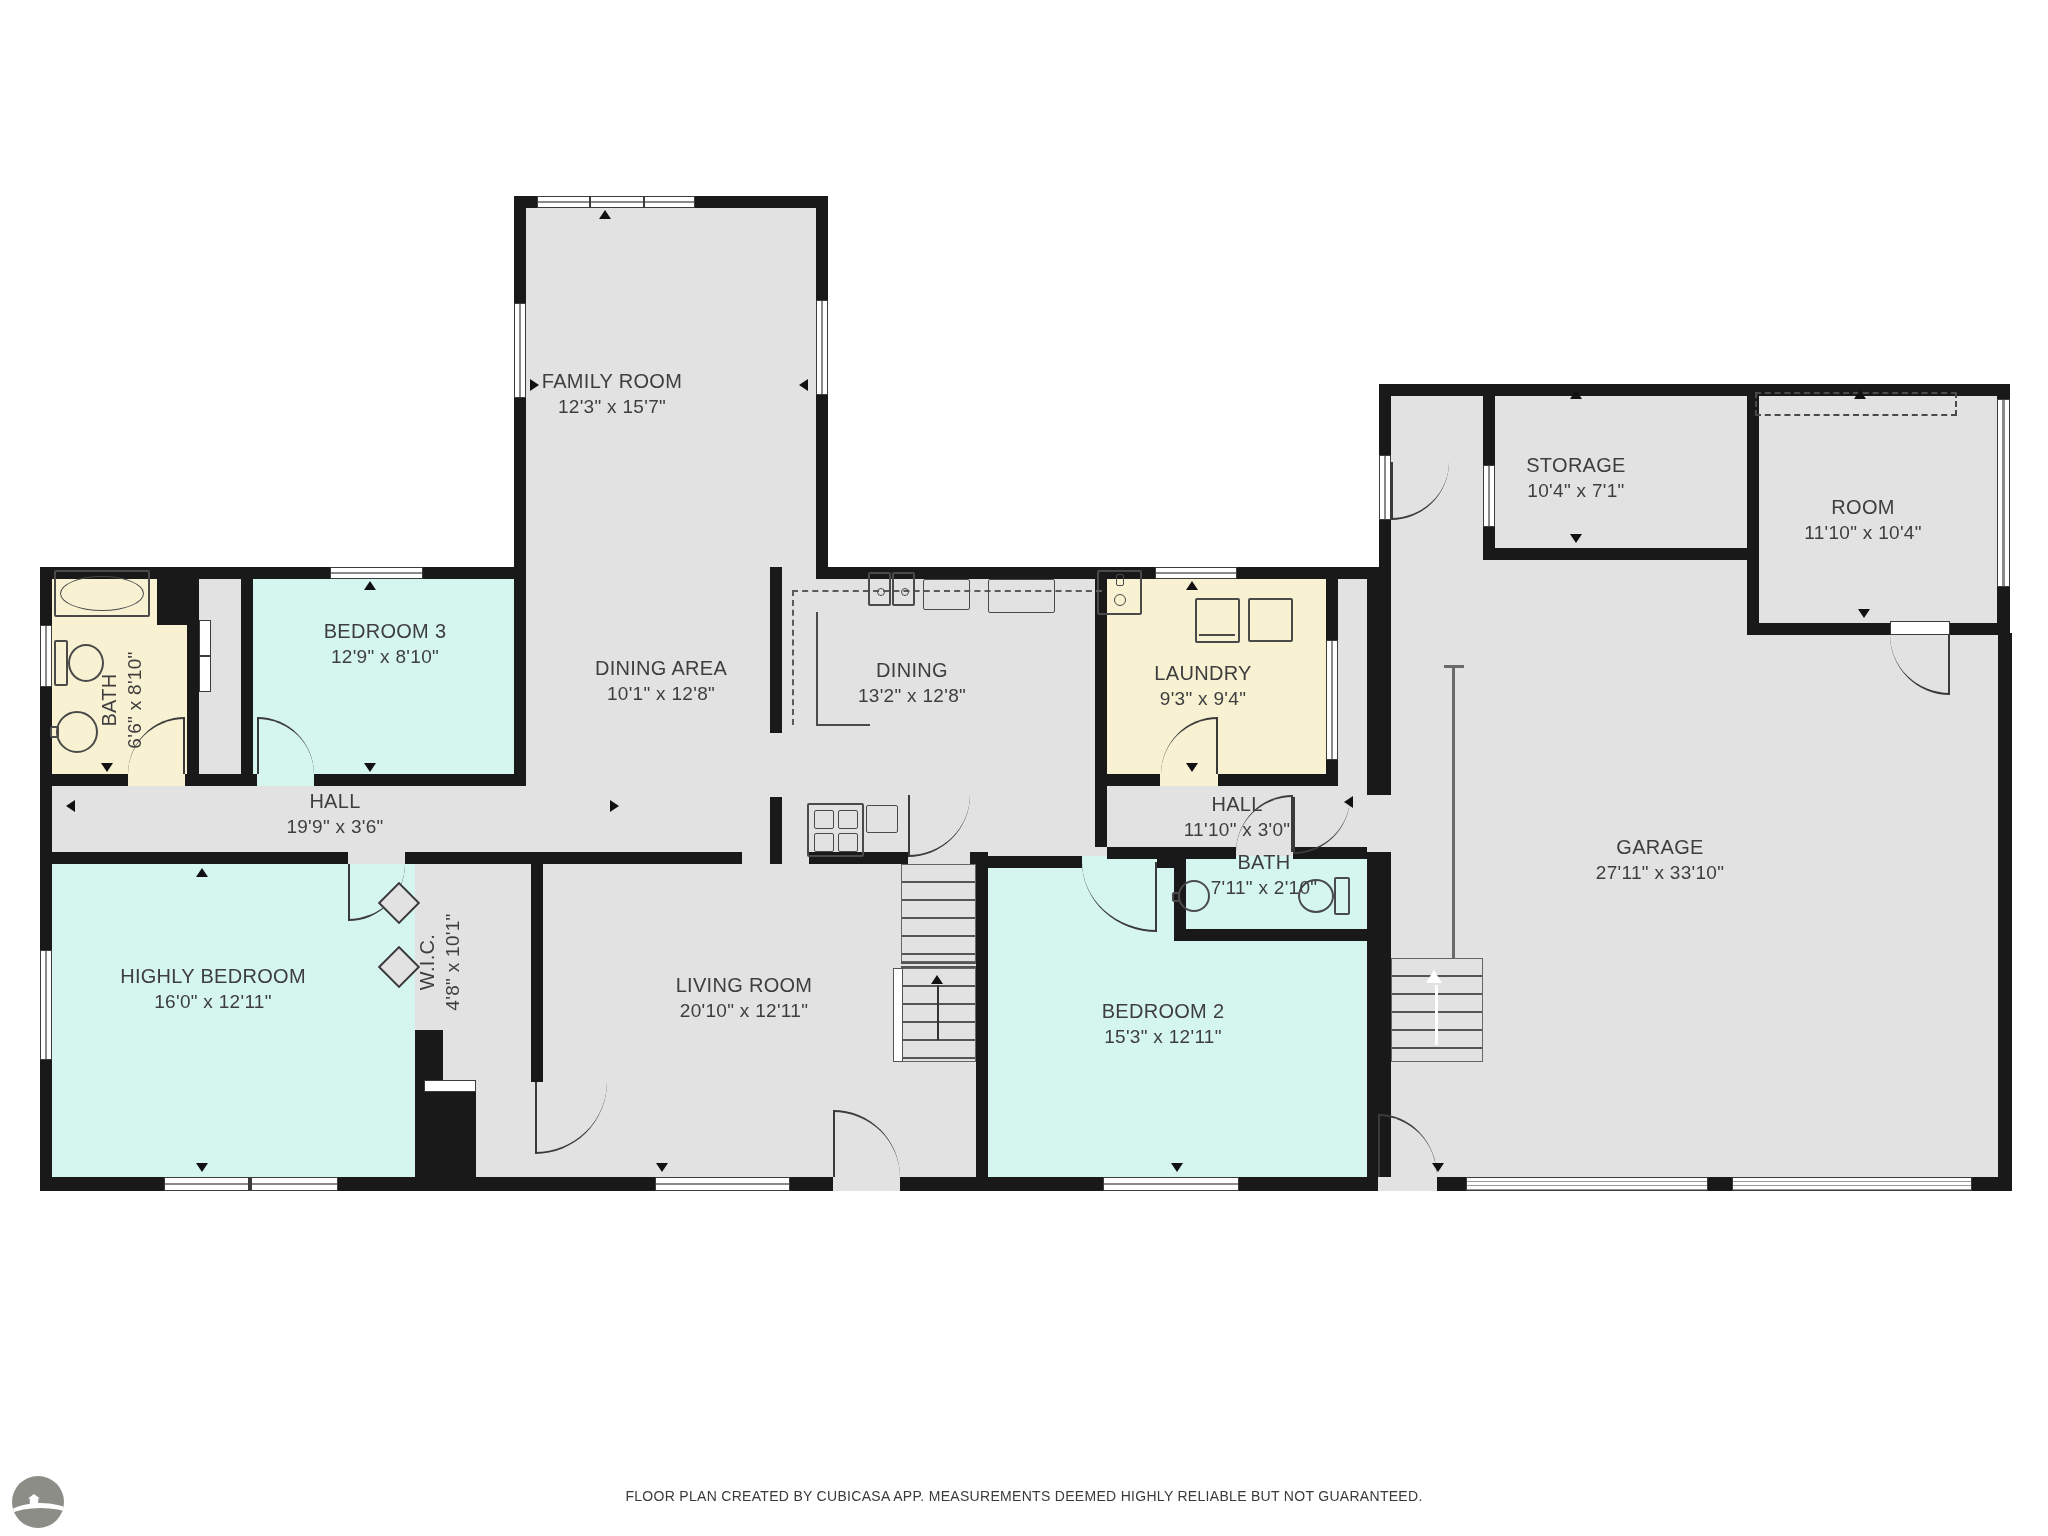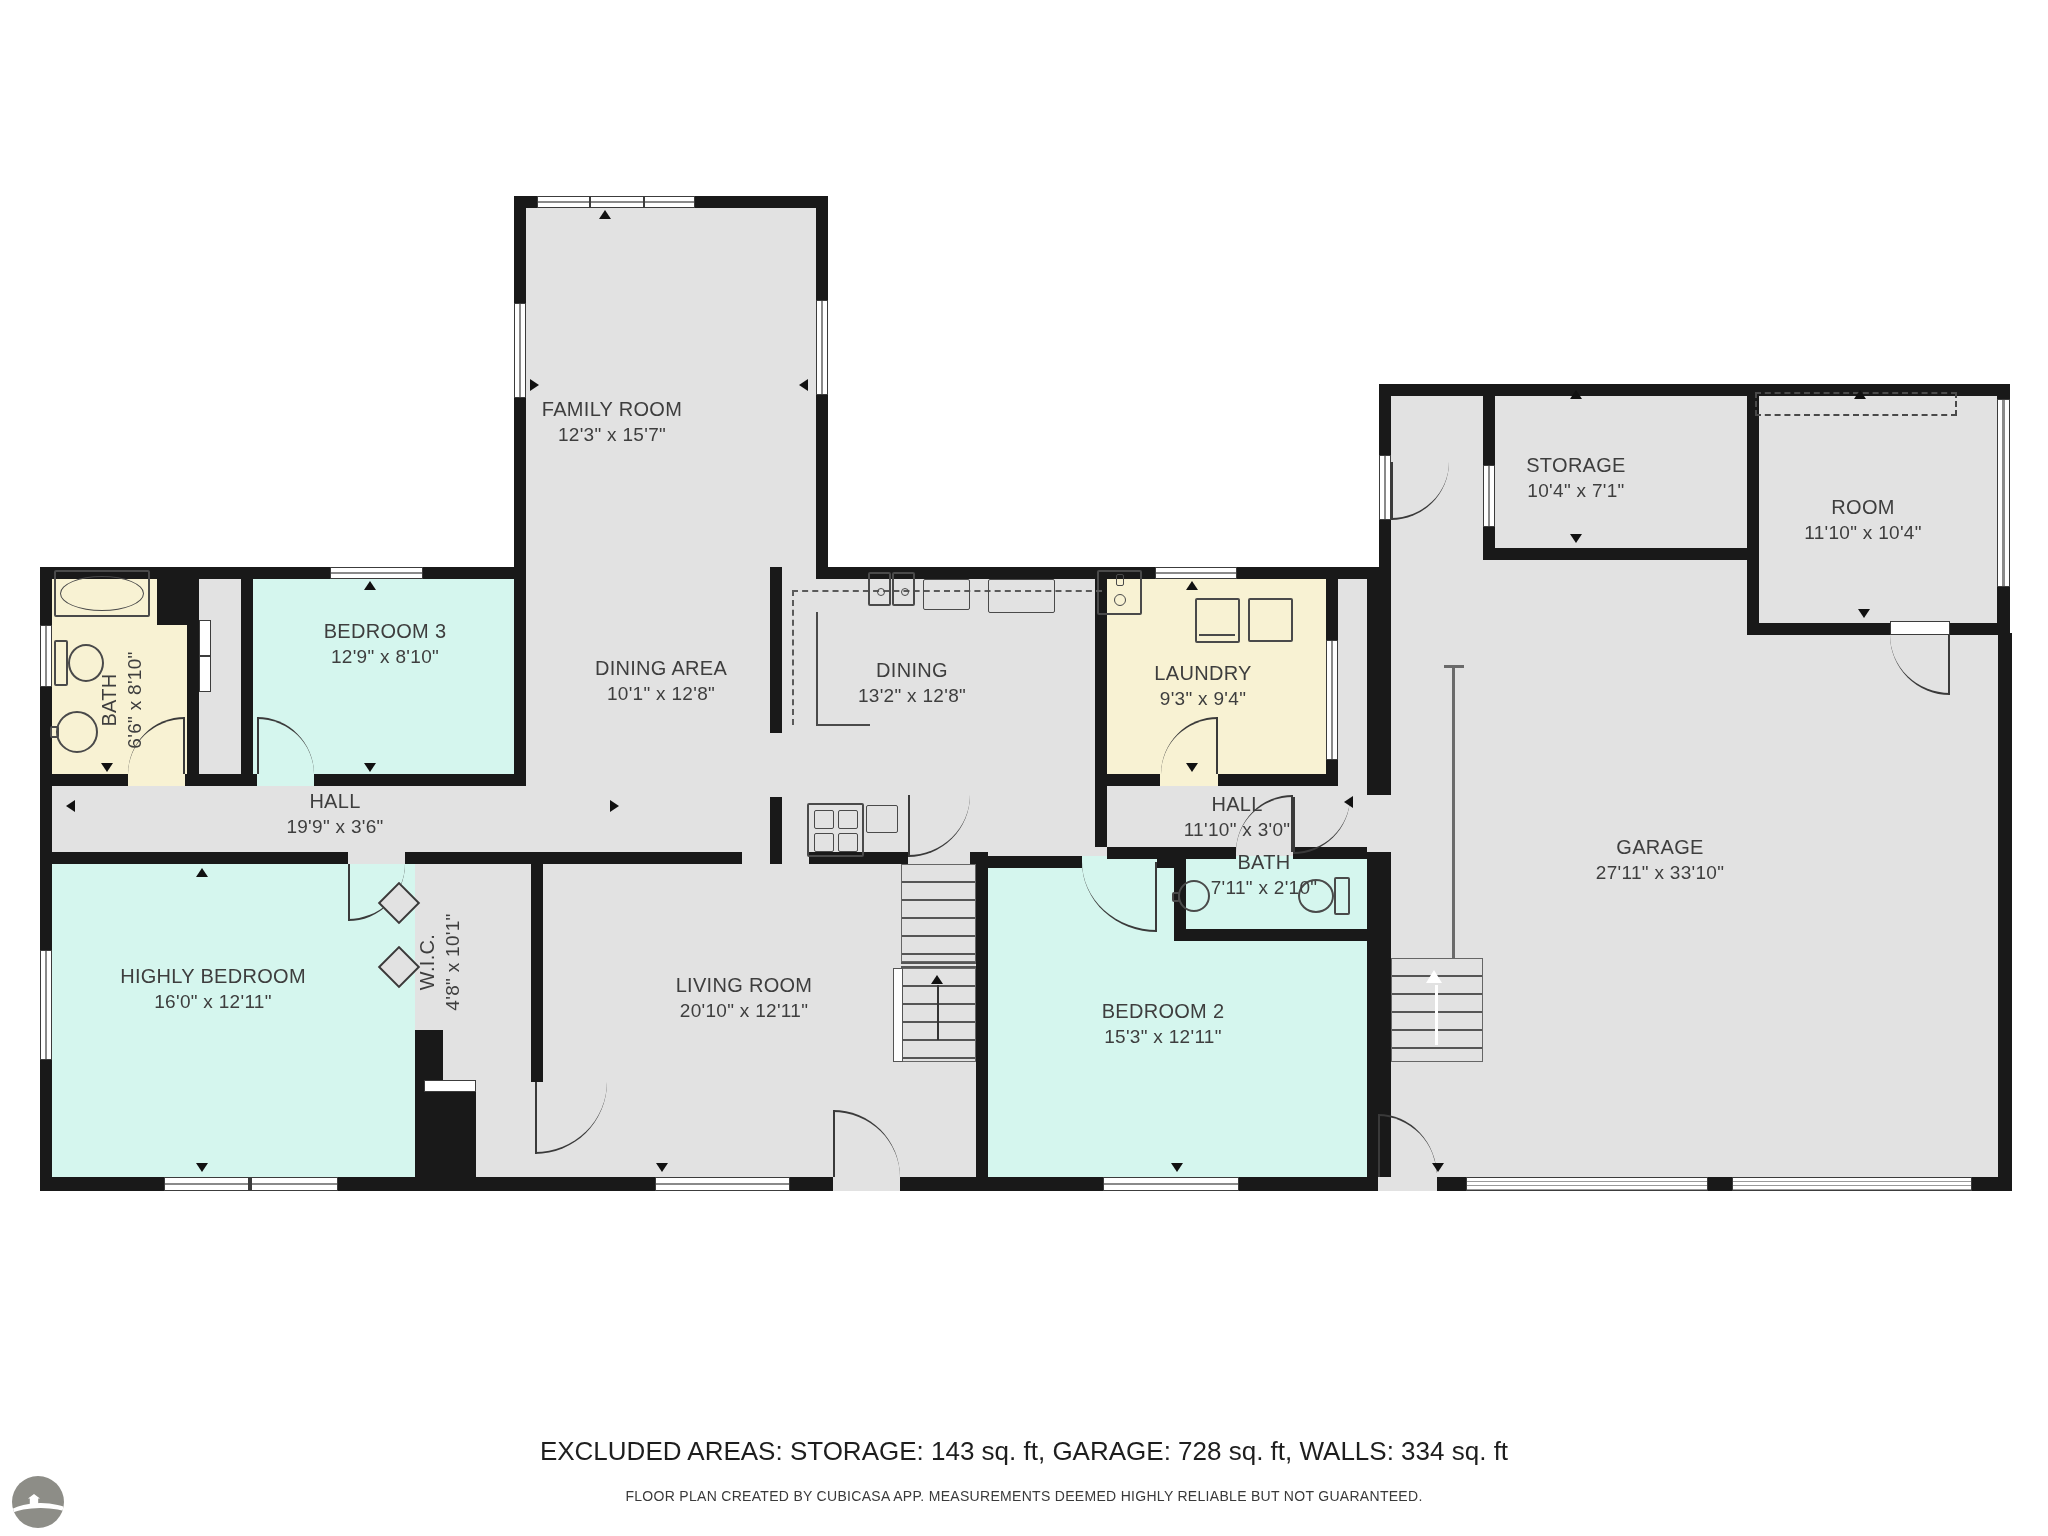--- a/index.html
+++ b/index.html
@@ -256,21 +256,21 @@
   <div class="td" style="left:196px;top:1163px;"></div>
   <div class="td" style="left:656px;top:1163px;"></div>
   <div class="td" style="left:1171px;top:1163px;"></div>
   <div class="td" style="left:1432px;top:1163px;"></div>
   <div class="tu" style="left:1570px;top:390px;"></div>
   <div class="td" style="left:1570px;top:534px;"></div>
   <div class="tu" style="left:1854px;top:390px;"></div>
   <div class="td" style="left:1858px;top:609px;"></div>
   <div class="tl" style="left:1344px;top:796px;"></div>
 
-  <div class="lbl" style="left:612px;top:368px;margin-top:28px;">
+  <div class="lbl" style="left:612px;top:368px;">
     <div>FAMILY ROOM</div>
     <div class="d">12'3" x 15'7"</div>
   </div>
   <div class="lbl" style="left:1576px;top:452px;">
     <div>STORAGE</div>
     <div class="d">10'4" x 7'1"</div>
   </div>
   <div class="lbl" style="left:1863px;top:494px;">
     <div>ROOM</div>
     <div class="d">11'10" x 10'4"</div>
@@ -321,21 +321,20 @@
   </div>
   <div class="lbl" style="left:1163px;top:998px;">
     <div>BEDROOM 2</div>
     <div class="d">15'3" x 12'11"</div>
   </div>
   <div class="lbl" style="left:1660px;top:834px;">
     <div>GARAGE</div>
     <div class="d">27'11" x 33'10"</div>
   </div>
 
-  <div id="f-excl">EXCLUDED AREAS: STORAGE: 143 sq. ft, GARAGE: 728 sq. ft, WALLS: 334 sq. ft</div>
   <div id="f-disc">FLOOR PLAN CREATED BY CUBICASA APP. MEASUREMENTS DEEMED HIGHLY RELIABLE BUT NOT GUARANTEED.</div>
 
   <div id="logo">
     <div class="house"></div>
     <div class="swoosh"></div>
   </div>
 
 </div>
 
 </body></html>

